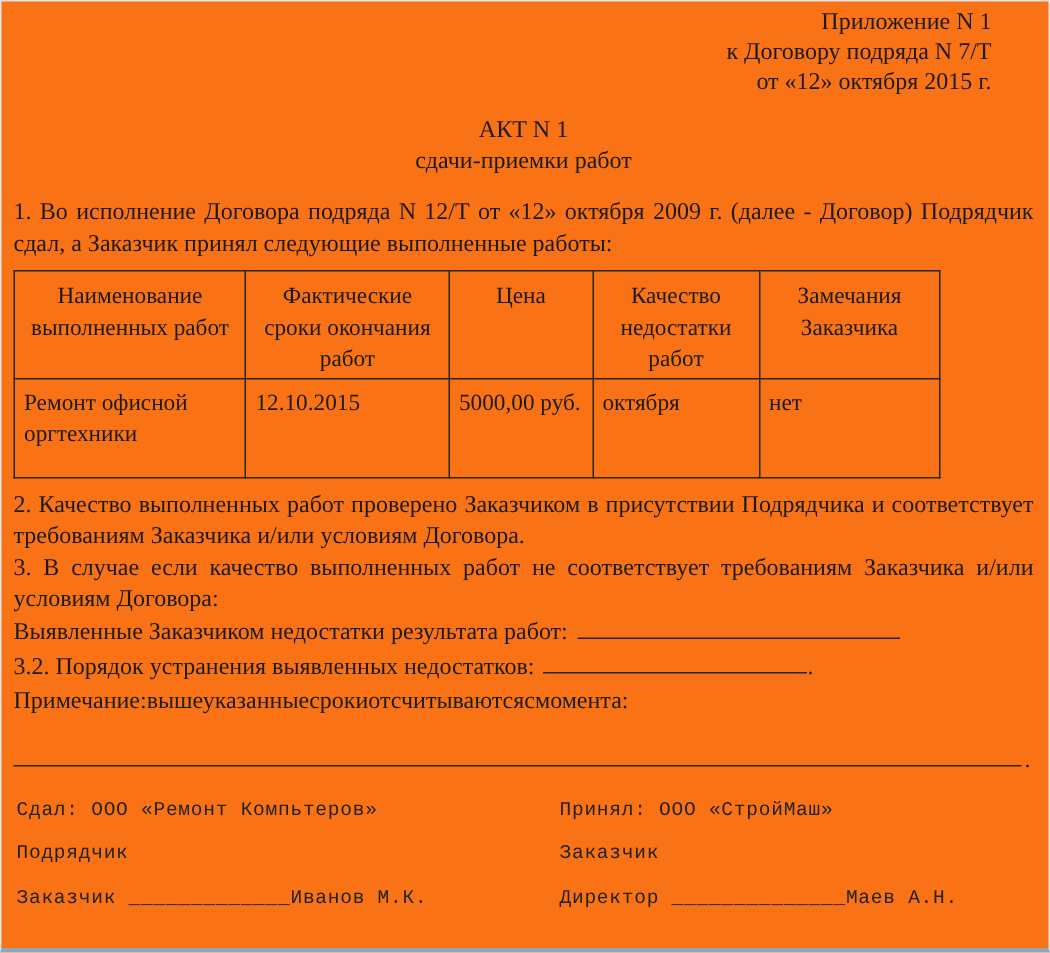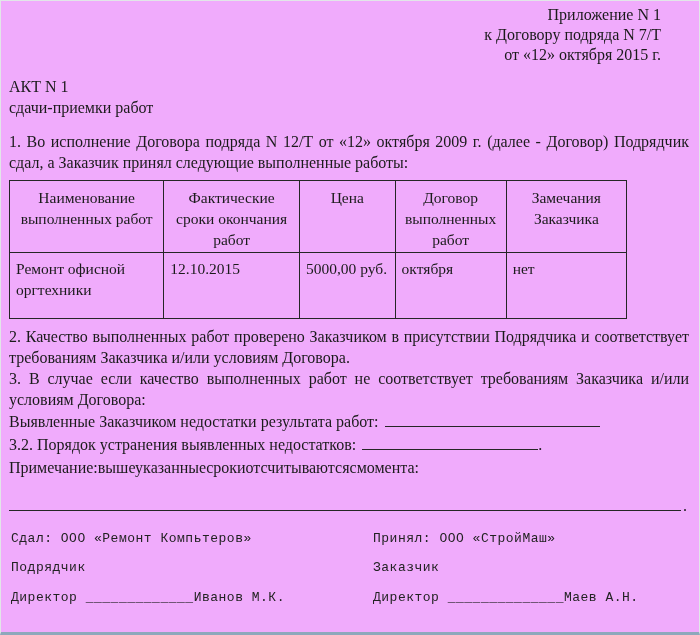--- a/index.html
+++ b/index.html
@@ -1,33 +1,33 @@
 <!DOCTYPE html>
 <html><head>
 <meta charset="utf-8">
 <style>
   html,body { margin:0; padding:0; background:#ffffff; }
   .page {
     position:relative;
     width:700px; height:635px;
     box-sizing:border-box;
-    background:#f0abfc;
+    background:#f97316;
     border:1px solid #e2e6e8;
     border-bottom:3px solid #8ea8bb;
     font-family:"Liberation Serif", serif;
     color:#1b1b1b;
     font-size:16px;
     overflow:hidden;
   }
   .inner { padding:4px 10px 0 8px; }
 
   .header-block { text-align:right; padding-right:28px; line-height:20px; }
   .header-block div { white-space:nowrap; }
 
-  .title-block { margin-top:11px; line-height:21px; }
+  .title-block { text-align:center; margin-top:11px; line-height:21px; }
 
   .para { text-align:justify; line-height:21px; margin:0; }
   .intro { margin-top:13px; }
   .p2 { margin-top:7px; }
 
   table.works {
     border-collapse:collapse;
     width:618px;
     margin-top:7px;
     table-layout:fixed;
@@ -104,21 +104,21 @@
           <col class="c2">
           <col class="c3">
           <col class="c4">
           <col class="c5">
       </colgroup>
       <thead>
         <tr>
           <th>Наименование выполненных работ</th>
           <th>Фактические сроки окончания работ</th>
           <th>Цена</th>
-          <th>Договор выполненных работ</th>
+          <th>Качество недостатки работ</th>
           <th>Замечания Заказчика</th>
         </tr>
       </thead>
       <tbody>
         <tr>
           <td>Ремонт офисной оргтехники</td>
           <td>12.10.2015</td>
           <td>5000,00 руб.</td>
           <td>октября</td>
           <td>нет</td>
@@ -152,19 +152,19 @@
       <span class="dot">.</span>
     </div>
 
     <div class="sig">
       <div class="cell r1">Сдал: ООО «Ремонт Компьтеров»</div>
       <div class="cell r1">Принял: ООО «СтройМаш»</div>
 
       <div class="cell r2">Подрядчик</div>
       <div class="cell r2">Заказчик</div>
 
-      <div class="cell r3">Директор _____________Иванов М.К.</div>
+      <div class="cell r3">Заказчик _____________Иванов М.К.</div>
       <div class="cell r3">Директор ______________Маев А.Н.</div>
 
     </div>
 
   </div>
 </div>
 
 </body></html>

